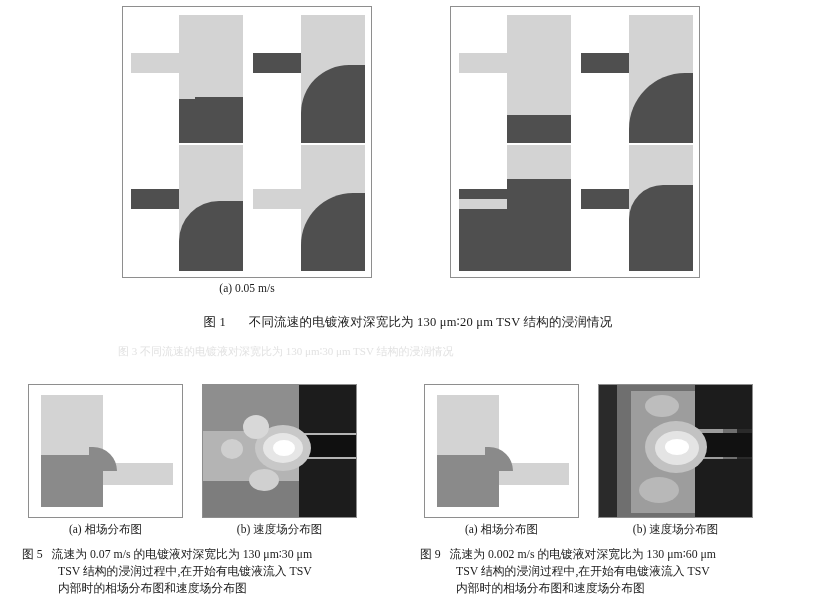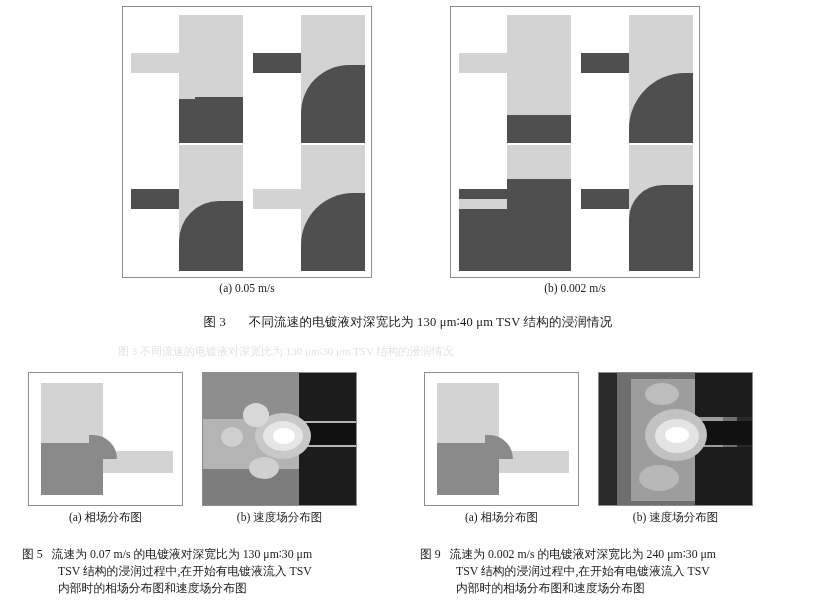--- a/index.html
+++ b/index.html
@@ -101,21 +101,21 @@
     height: 14px;
     font-size: 11px;
     color: #e2e2e2;
     overflow: hidden;
     white-space: nowrap;
   }
 
   
   .fig45-row {
     position: absolute;
-    top: 372px;
+    top: 384px;
     left: 0;
     width: 816px;
     height: 160px;
   }
   .fig-sub {
     position: absolute;
     width: 155px;
     height: 134px;
   }
   .fig-sub .sim-box { width: 155px; height: 134px; padding: 0; }
@@ -241,28 +241,27 @@
             <div class="dark" style="left:48px;top:40px;width:64px;height:86px;border-top-left-radius:34px;"></div>
             <div class="dark" style="left:0;top:44px;width:48px;height:20px;"></div>
           </div>
 
         </div>
       </div>
     </div>
 
     <div class="fig3-caption-row">
       <span class="cap-a">(a) 0.05 m/s</span>
-      <span class="cap-b">(b) 0.002 m/s</span>
     </div>
   </div>
 
   <div class="fig3-title">
-    <span class="num">图 3</span>
+    <span class="num">图 1</span>
     <span class="gap"></span>
-    <span>不同流速的电镀液对深宽比为 130 μm∶40 μm TSV 结构的浸润情况</span>
+    <span>不同流速的电镀液对深宽比为 130 μm∶20 μm TSV 结构的浸润情况</span>
   </div>
 
   <div class="ghost-line">图 3  不同流速的电镀液对深宽比为 130 μm∶30 μm TSV 结构的浸润情况</div>
 
   <div class="fig45-row">
 
     <div class="fig-sub s1">
       <div class="sim-box">
         <div class="light" style="left:12px;top:10px;width:62px;height:60px;"></div>
         <div class="mid" style="left:12px;top:70px;width:62px;height:52px;"></div>
@@ -325,19 +324,19 @@
   <div class="bottom-caps">
     <div class="bcap left">
       <span class="lbl">图 5</span>
       <span>流速为 0.07 m/s 的电镀液对深宽比为 130 μm∶30 μm</span>
       <span class="l2">TSV 结构的浸润过程中,在开始有电镀液流入 TSV</span>
       <span class="l2">内部时的相场分布图和速度场分布图</span>
     </div>
 
     <div class="bcap right">
       <span class="lbl">图 9</span>
-      <span>流速为 0.002 m/s 的电镀液对深宽比为 240 μm∶30 μm</span>
+      <span>流速为 0.002 m/s 的电镀液对深宽比为 130 μm∶60 μm</span>
       <span class="l2">TSV 结构的浸润过程中,在开始有电镀液流入 TSV</span>
       <span class="l2">内部时的相场分布图和速度场分布图</span>
     </div>
   </div>
 
 </div>
 
 </body></html>

